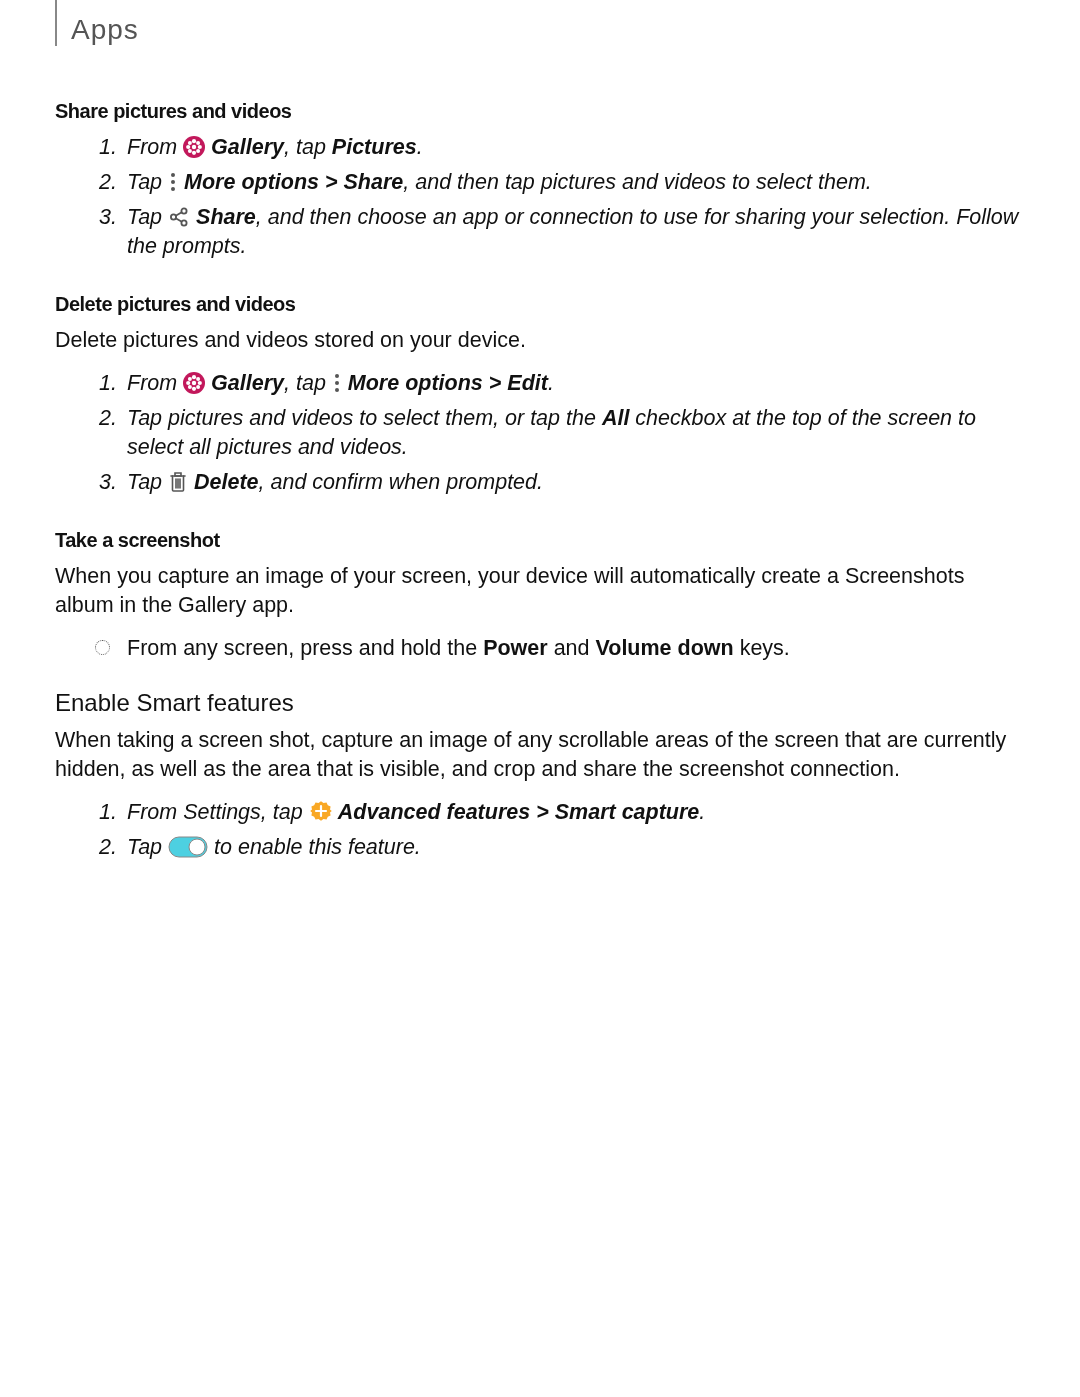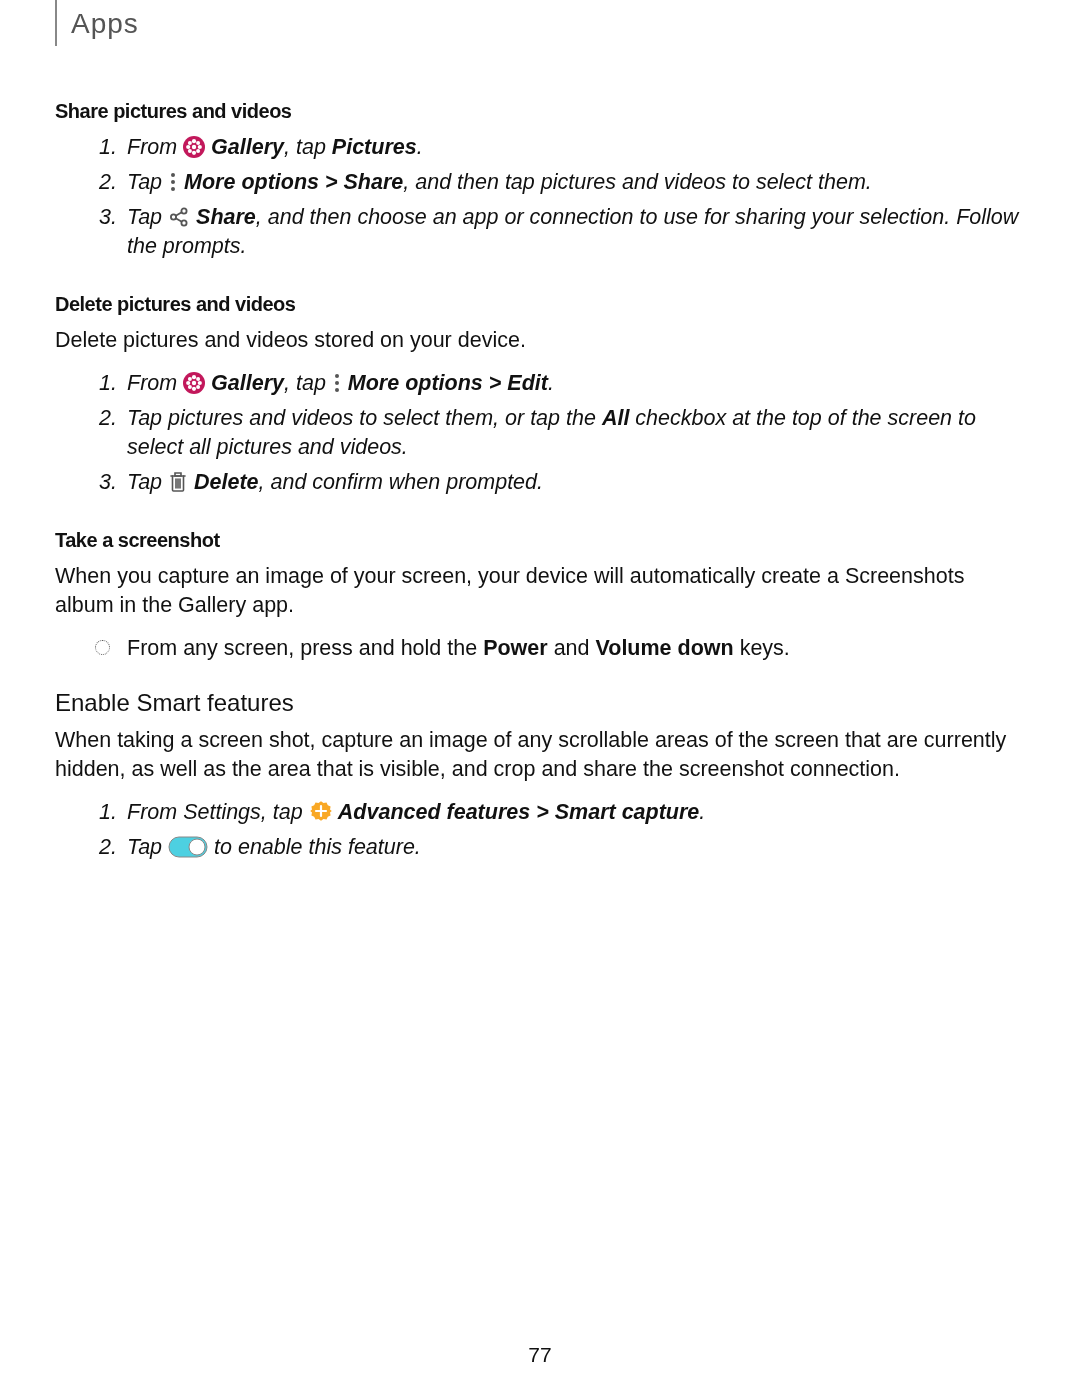--- a/index.html
+++ b/index.html
@@ -25,21 +25,21 @@
     height: 46px;
     display: flex;
     align-items: flex-start;
   }
   .header span {
     font-size: 28px;
     color: #555;
     font-weight: 300;
     letter-spacing: 1px;
     position: relative;
-    top: 5px;
+    top: 11px;
   }
   h2.section {
     font-size: 20px;
     font-weight: 700;
     letter-spacing: -0.5px;
     margin: 30px 0 8px 0;
   }
   h3.subsection {
     font-size: 24px;
     font-weight: 400;
@@ -214,14 +214,13 @@
     <li>
       <span>Tap </span><span class="icon">
           <svg width="40" height="22" viewBox="0 0 40 22">
             <rect x="1" y="1" width="38" height="20" rx="10" fill="#4DD0E1" stroke="#888" stroke-width="1"></rect>
             <circle cx="29" cy="11" r="8" fill="#fff" stroke="#888" stroke-width="1"></circle>
           </svg>
         </span><span> to enable this feature.</span>
     </li>
   </ol>
 
-  <div class="footer">77</div>
 </div>
 
 </body></html>

